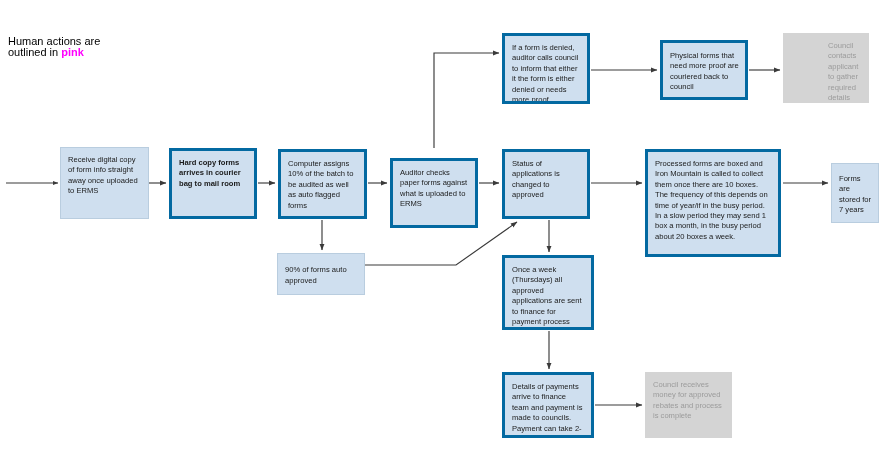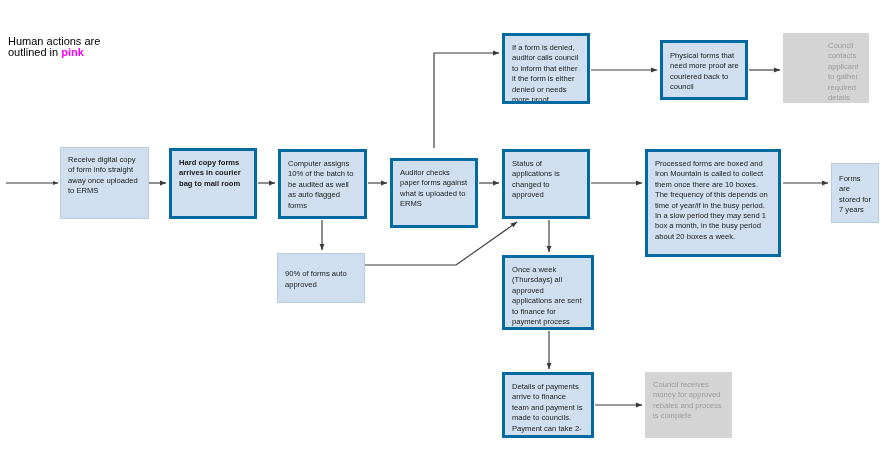--- a/index.html
+++ b/index.html
@@ -127,19 +127,19 @@
       <div class="node blue" style="left: 60px; top: 147px; width: 89px; height: 72px;"><span class="txt">Receive digital copy of form info straight away once uploaded to ERMS</span></div>
       <div class="node blue human" style="left: 169px; top: 148px; width: 88px; height: 71px; font-weight: bold;"><span class="txt">Hard copy forms arrives in courier bag to mail room</span></div>
       <div class="node blue human" style="left: 278px; top: 149px; width: 89px; height: 70px;"><span class="txt">Computer assigns 10% of the batch to be audited as well as auto flagged forms</span></div>
       <div class="node blue human" style="left: 390px; top: 158px; width: 88px; height: 70px;"><span class="txt">Auditor checks paper forms against what is uploaded to ERMS</span></div>
       <div class="node blue human" style="left: 502px; top: 149px; width: 88px; height: 70px;"><span class="txt">Status of applications is changed to approved</span></div>
       <div class="node blue human" style="left: 645px; top: 149px; width: 136px; height: 108px;"><span class="txt">Processed forms are boxed and Iron Mountain is called to collect them once there are 10 boxes. The frequency of this depends on time of year/if in the busy period. In a slow period they may send 1 box a month, in the busy period about 20 boxes a week.</span></div>
       <div class="node blue vcenter" style="left: 831px; top: 163px; width: 48px; height: 60px;"><span class="txt">Forms are stored for 7 years</span></div>
       <div class="node blue human" style="left: 502px; top: 33px; width: 88px; height: 71px;"><span class="txt">If a form is denied, auditor calls council to inform that either it the form is either denied or needs more proof</span></div>
       <div class="node blue human vcenter" style="left: 660px; top: 40px; width: 88px; height: 60px;"><span class="txt">Physical forms that need more proof are couriered back to council</span></div>
       <div class="node grey" style="left: 783px; top: 33px; width: 86px; height: 70px; padding-left: 44px;"><span class="txt">Council contacts applicant to gather required details and resubmits application form</span></div>
-      <div class="node blue vcenter" style="left: 277px; top: 253px; width: 88px; height: 50px;"><span class="txt">90% of forms auto approved</span></div>
+      <div class="node blue vcenter" style="left: 277px; top: 253px; width: 88px; height: 42px;"><span class="txt">90% of forms auto approved</span></div>
       <div class="node blue human" style="left: 502px; top: 255px; width: 92px; height: 75px;"><span class="txt">Once a week (Thursdays) all approved applications are sent to finance for payment process</span></div>
       <div class="node blue human" style="left: 502px; top: 372px; width: 92px; height: 66px;"><span class="txt">Details of payments arrive to finance team and payment is made to councils. Payment can take 2-3 weeks</span></div>
       <div class="node grey" style="left: 645px; top: 372px; width: 87px; height: 66px;"><span class="txt">Council receives money for approved rebates and process is complete</span></div>
     </div>
 
 </div>
 
 </body></html>

